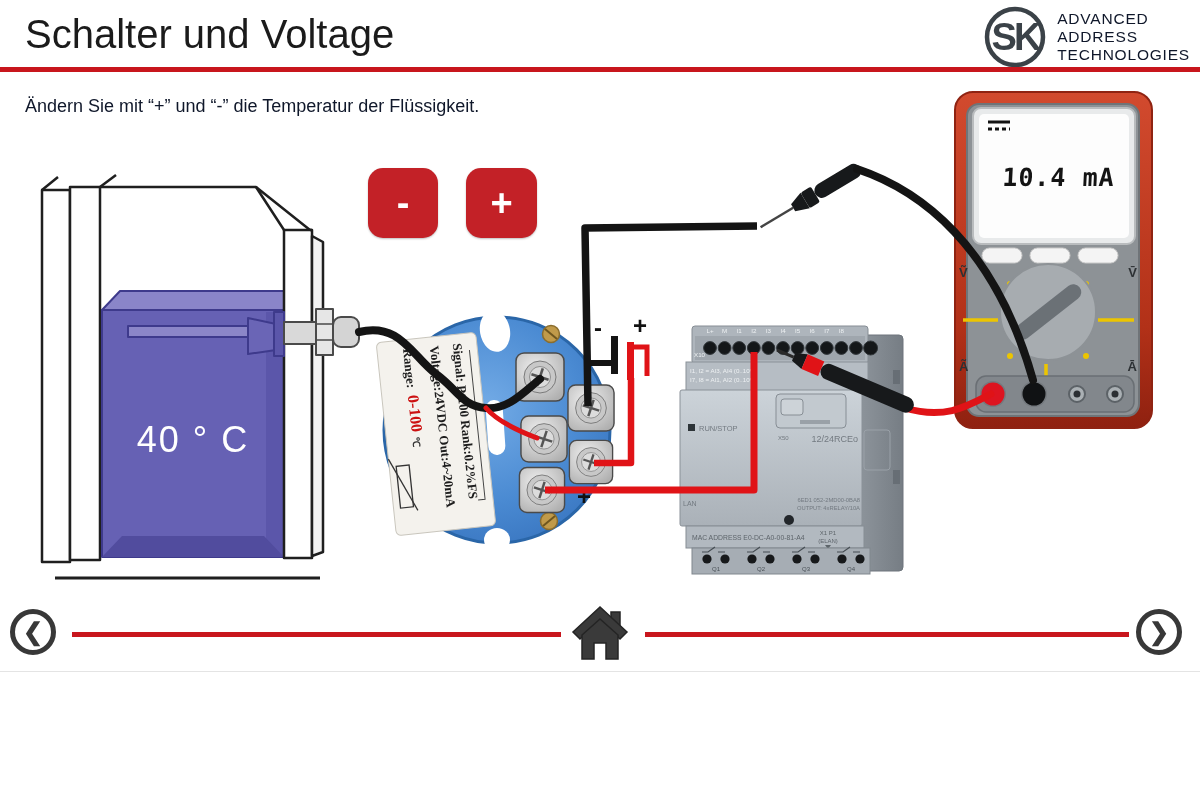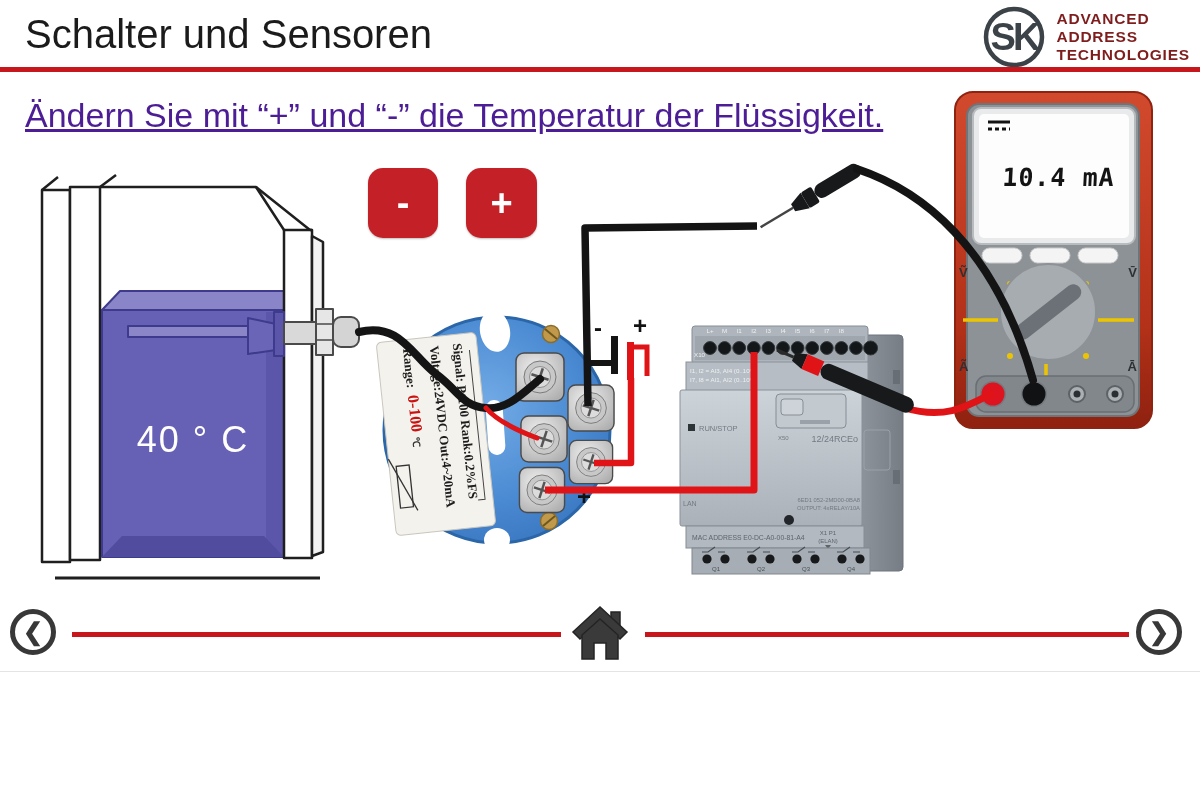--- a/index.html
+++ b/index.html
@@ -1,22 +1,22 @@
 <!DOCTYPE html>
 <html><head>
 <meta charset="utf-8">
 <style>
   html,body{margin:0;padding:0;background:#fff;}
   .screen{position:relative;width:1200px;height:800px;background:#fff;overflow:hidden;
           font-family:"Liberation Sans",sans-serif;}
   .title{position:absolute;left:25px;top:12px;font-size:40px;font-weight:500;color:#1b1b1b;}
   .logo{position:absolute;top:4px;right:10px;display:flex;align-items:center;gap:9px;}
-  .logo-text{font-weight:bold;font-size:15.5px;line-height:18px;color:#7f1d1d;letter-spacing:.8px;}
+  .logo-text{font-weight:normal;font-size:15.5px;line-height:18px;color:#0f172a;letter-spacing:.8px;}
   .rule{position:absolute;left:0;top:67px;width:1200px;height:5px;background:#c8161d;}
-  .instruction{position:absolute;left:25px;top:96px;font-size:34px;color:#4c1d95;text-decoration:underline;}
+  .instruction{position:absolute;left:25px;top:96px;font-size:18px;color:#0f172a;}
   .scene{position:absolute;left:0;top:0;width:1200px;height:800px;}
   .ctl{position:absolute;width:70px;height:70px;border:none;border-radius:15px;background:#c32127;
        color:#fff;font-size:38px;font-weight:bold;font-family:inherit;cursor:pointer;
        display:flex;align-items:center;justify-content:center;padding:0;box-shadow:0 1px 2px rgba(0,0,0,.25);}
   .ctl.minus{left:368px;top:168px;}
   .ctl.plus{left:466px;top:168px;width:71px;}
   .redline{position:absolute;top:632px;height:5px;background:#c8161d;}
   .redline.l{left:72px;width:489px;}
   .redline.r{left:645px;width:484px;}
   .hairline{position:absolute;left:0;top:671px;width:1200px;height:1px;background:#e4e4e4;}
@@ -295,21 +295,21 @@
     </g>
     <g transform="translate(776,218) rotate(-31)">
       <line x1="-18" y1="0" x2="20" y2="0" stroke="#444" stroke-width="2.5"></line>
       <polygon points="20,-4 34,-9 34,9 20,4" fill="#17191b"></polygon>
       <rect x="34" y="-9" width="12" height="18" rx="2" fill="#17191b"></rect>
       <rect x="46" y="-7.5" width="52" height="15" rx="7.5" fill="#17191b"></rect>
     </g>
     <path d="M857,169 C920,190 995,245 1033,380" fill="none" stroke="#141414" stroke-width="8" stroke-linecap="round"></path>
   </svg>
 
-  <div class="title">Schalter und Sensoren</div>
+  <div class="title">Schalter und Voltage</div>
   <div class="logo">
     <svg width="66" height="66" viewBox="0 0 66 66">
       <circle cx="33" cy="33" r="28" fill="none" stroke="#3b4248" stroke-width="4.5"></circle>
       <text x="33" y="46" text-anchor="middle" font-size="38" font-weight="bold" fill="#3b4248" letter-spacing="-3">SK</text>
     </svg>
     <div class="logo-text">
       <div>ADVANCED</div>
       <div>ADDRESS</div>
       <div>TECHNOLOGIES</div>
     </div>

